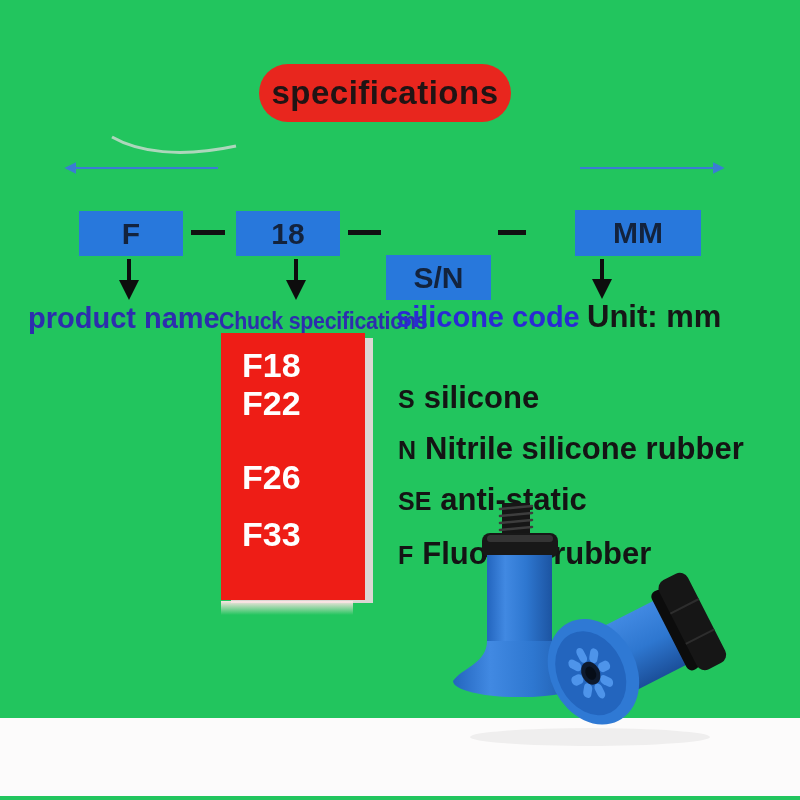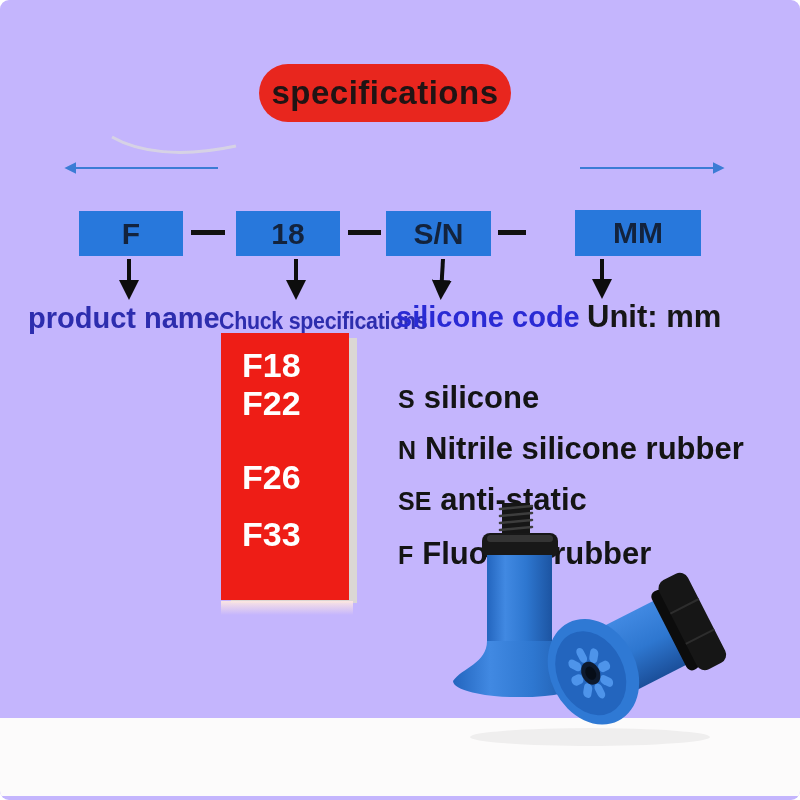--- a/index.html
+++ b/index.html
@@ -1,19 +1,18 @@
 <!DOCTYPE html>
 <html><head>
 <meta charset="utf-8">
 <style>
   html,body{margin:0;padding:0;background:#ffffff;}
   .canvas{
-    position:relative;width:800px;height:800px;background:#c4b5fd;overflow:hidden;
+    position:relative;width:800px;height:800px;background:#22c55e;overflow:hidden;
     font-family:"Liberation Sans", sans-serif;
-    border-radius:9px;
   }
   .abs{position:absolute;}
   
   .pill{
     left:259px;top:64px;width:252px;height:58px;border-radius:29px;
     background:#e8261e;display:flex;align-items:center;justify-content:center;
     color:#201414;font-size:33px;font-weight:600;letter-spacing:0.5px;
   }
   
   .codebox{
@@ -23,21 +22,21 @@
   }
   .dash{top:230px;height:5px;background:#111;}
   
   .flabel{white-space:nowrap;font-weight:700;}
   .flabel.pn{left:28px;top:302px;font-size:29px;color:#2d2dae;}
   .flabel.cs{left:219px;top:308px;font-size:23px;color:#2d2dae;transform:scaleX(.93);transform-origin:left;letter-spacing:-0.3px;}
   .flabel.mc{left:396px;top:301px;font-size:29px;color:#2a2ad4;}
   .flabel.unit{left:587px;top:299px;font-size:31px;color:#161616;font-weight:600;}
   
   .redbox{
-    left:221px;top:333px;width:128px;height:267px;background:#ee1d16;
+    left:221px;top:333px;width:144px;height:267px;background:#ee1d16;
     box-shadow:9px 4px 0 -1px #dbd7d4;
   }
   .redbox .opt{position:absolute;left:21px;color:#ffffff;font-size:34px;font-weight:700;}
   .red-reflection{left:221px;top:601px;width:132px;height:14px;
     background:linear-gradient(#fbe4e3,rgba(255,255,255,0));}
   
   .matrow{left:398px;display:flex;align-items:baseline;gap:9px;color:#141414;white-space:nowrap;}
   .matrow .code{font-size:25px;font-weight:700;}
   .matrow .name{font-size:31px;font-weight:600;margin-top:36px;}
   .band{left:0;top:718px;width:800px;height:78px;background:#fcfbfb;}
@@ -76,21 +75,21 @@
   </svg>
 
   <div class="abs codebox" style="left:79px;width:104px;">
     <span>F</span>
   </div>
   <div class="abs dash" style="left:191px;width:34px;"></div>
   <div class="abs codebox" style="left:236px;width:104px;">
     <span>18</span>
   </div>
   <div class="abs dash" style="left:348px;width:33px;"></div>
-  <div class="abs codebox" style="left:386px;width:105px;">
+  <div class="abs codebox" style="left:386px;width:105px;margin-top:44px;">
     <span>S/N</span>
   </div>
   <div class="abs dash" style="left:498px;width:28px;"></div>
   <div class="abs codebox" style="left:531px;width:126px;top:210px;height:46px;margin-left:44px;">
     <span>MM</span>
   </div>
 
   <div class="abs flabel pn">product name</div>
   <div class="abs flabel cs">Chuck specifications</div>
   <div class="abs flabel mc">silicone code</div>

